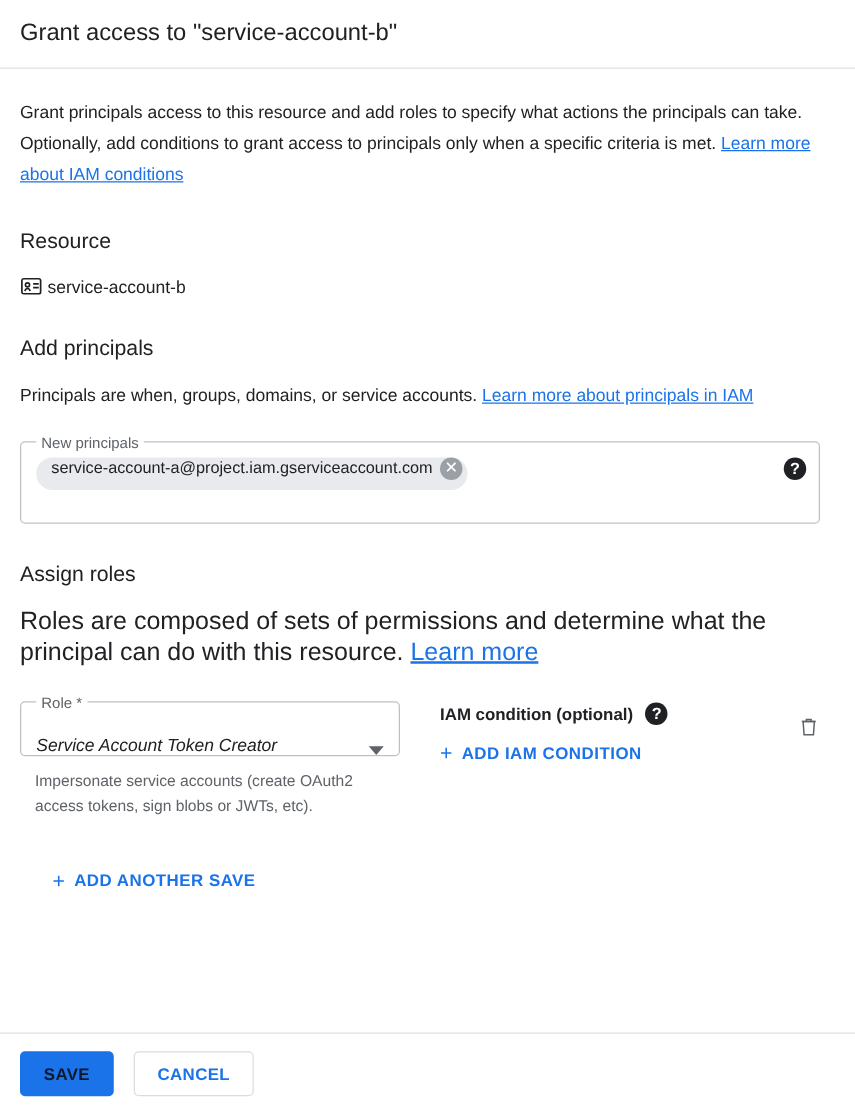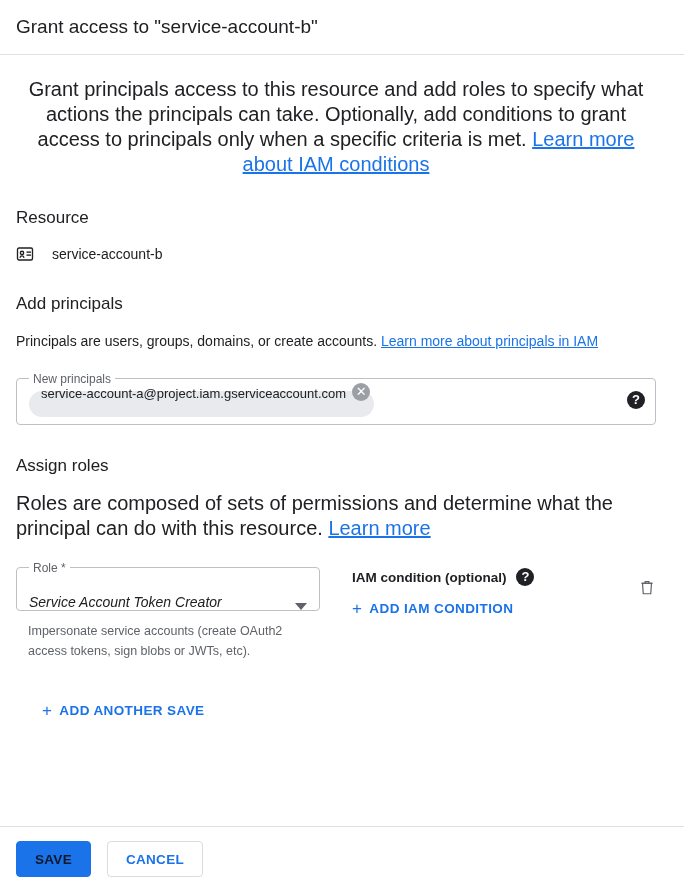--- a/index.html
+++ b/index.html
@@ -25,43 +25,42 @@
   .header-title {
     font-size: 19px;
     line-height: 26px;
     font-weight: 400;
     color: #202124;
   }
   .body {
     padding: 22px 16px 0 16px;
   }
   .intro {
-    font-size: 20px;
+    font-size: 14px;
     line-height: 25px;
     color: #202124;
     max-width: 640px;
-    text-align: center;
   }
   a.link {
     color: #1a73e8;
     text-decoration: underline;
     cursor: pointer;
   }
   h2.section {
     font-size: 17px;
     line-height: 22px;
     font-weight: 400;
     color: #202124;
     margin: 30px 0 0 0;
   }
   .resource-row {
     display: flex;
     align-items: center;
     margin-top: 16px;
-    gap: 18px;
+    gap: 4px;
   }
   .resource-icon {
     width: 18px; height: 18px;
     flex: 0 0 18px;
     display: block;
   }
   .resource-name {
     font-size: 14px;
     line-height: 18px;
     color: #202124;
@@ -72,38 +71,38 @@
     margin-top: 14px;
     max-width: 645px;
   }
   
   .outlined-field {
     position: relative;
     margin-top: 24px;
     border: 1px solid #bdc1c6;
     border-radius: 4px;
     width: 640px;
-    height: 47px;
+    height: 66px;
     padding: 12px 12px;
     display: flex;
     align-items: flex-start;
   }
   .outlined-label {
     position: absolute;
     top: -8px;
     left: 12px;
     background: #ffffff;
     padding: 0 4px;
     font-size: 12px;
     line-height: 16px;
     color: #5f6368;
   }
   .chip {
     display: inline-flex;
-    align-items: flex-end;
+    align-items: flex-start;
     background: #e8eaed;
     border-radius: 14px;
     height: 26px;
     padding: 0 4px 16px 12px;
     font-size: 13px;
     color: #202124;
     max-width: 560px;
   }
   .chip-label { white-space: nowrap; }
   .chip-remove {
@@ -284,21 +283,21 @@
         <path d="M5.2 17c0.5-1.7 1.6-2.6 2.8-2.6S10.3 15.3 10.8 17" fill="none" stroke="#202124" stroke-width="1.8"></path>
         <line x1="14" y1="9.5" x2="20" y2="9.5" stroke="#202124" stroke-width="1.8"></line>
         <line x1="14" y1="13.5" x2="20" y2="13.5" stroke="#202124" stroke-width="1.8"></line>
       </svg>
       <span class="resource-name">service-account-b</span>
     </div>
 
     <h2 class="section">Add principals</h2>
 
     <div class="principals-desc">
-      <span>Principals are users, groups, domains, or create accounts. </span><a class="link">Learn more about principals in IAM</a>
+      <span>Principals are when, groups, domains, or service accounts. </span><a class="link">Learn more about principals in IAM</a>
     </div>
 
     <div class="outlined-field">
       <span class="outlined-label">New principals</span>
       <span class="chip">
         <span class="chip-label">service-account-a@project.iam.gserviceaccount.com</span>
         <span class="chip-remove">✕</span>
       </span>
       <span class="help-icon field-help">?</span>
     </div>

